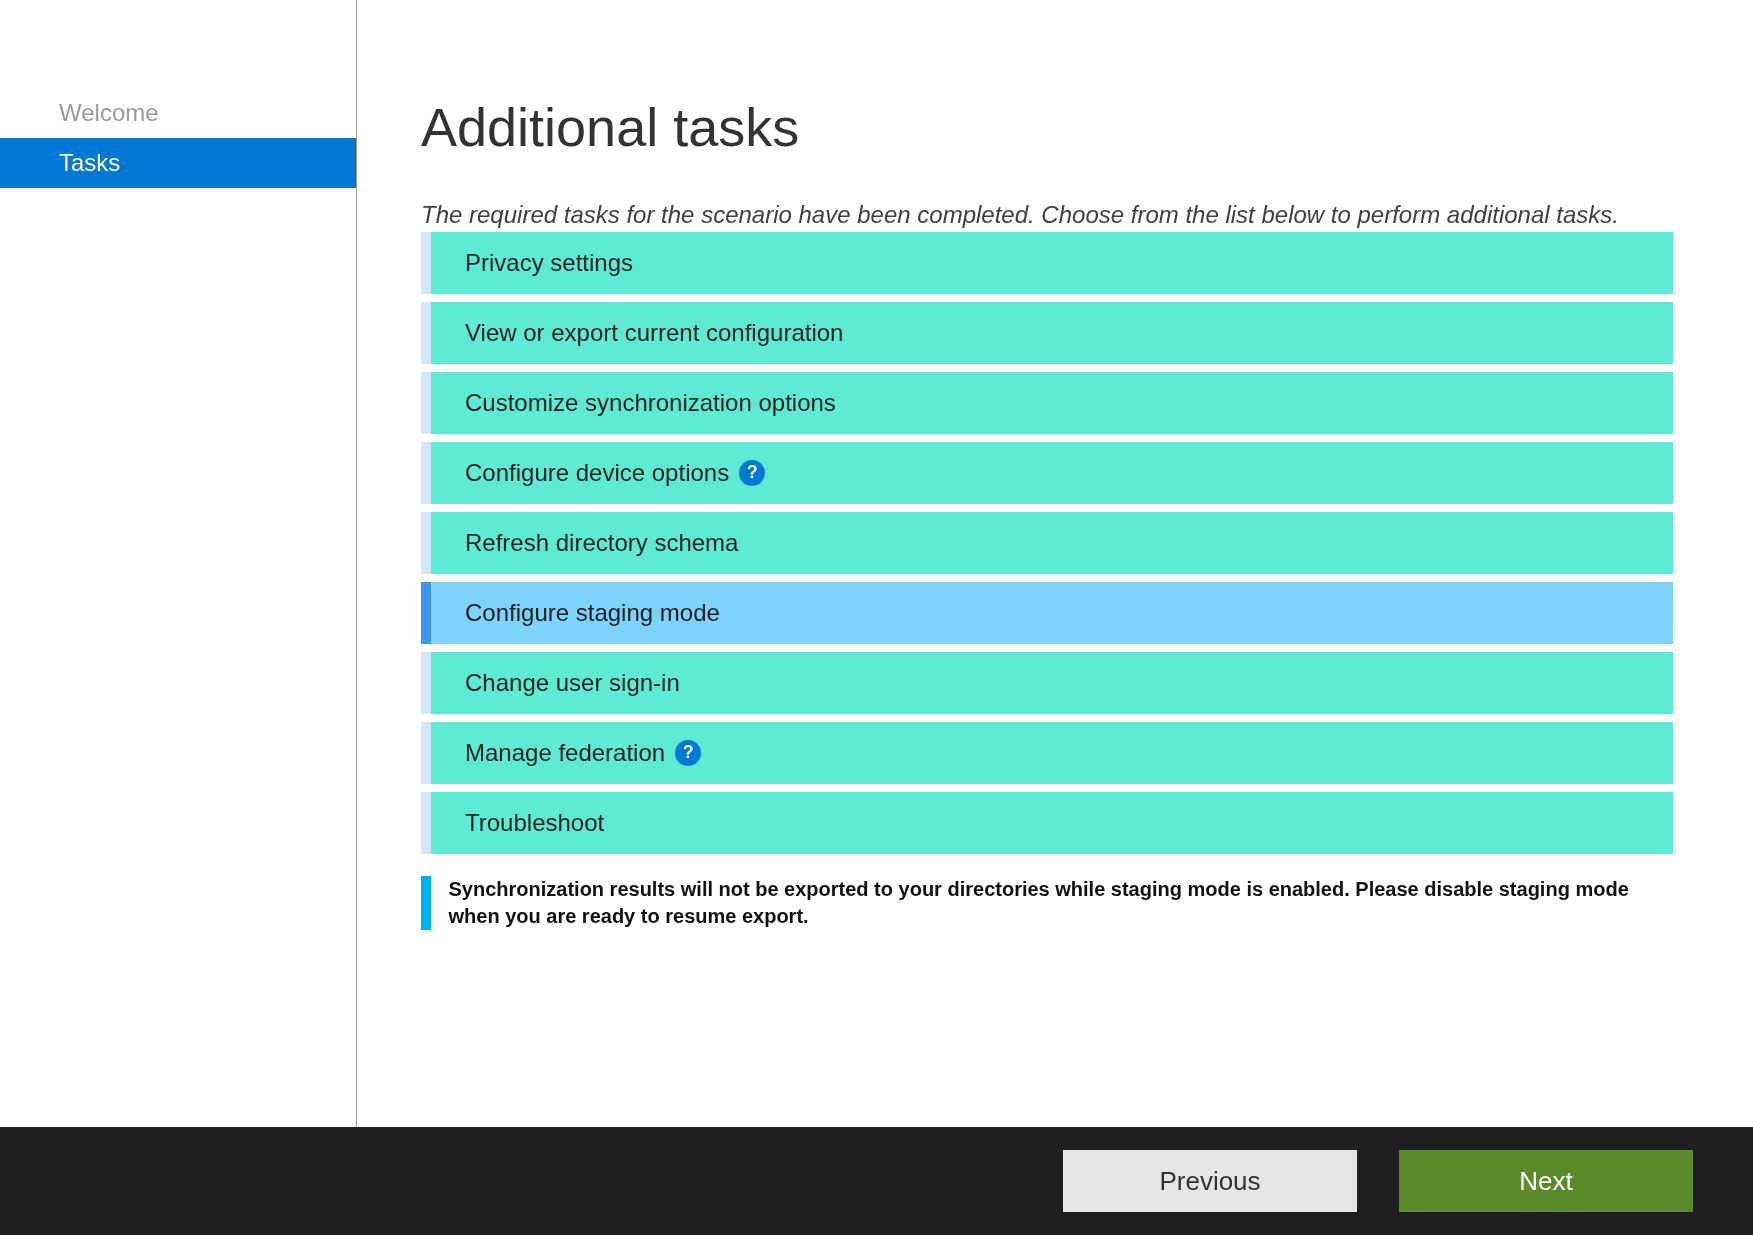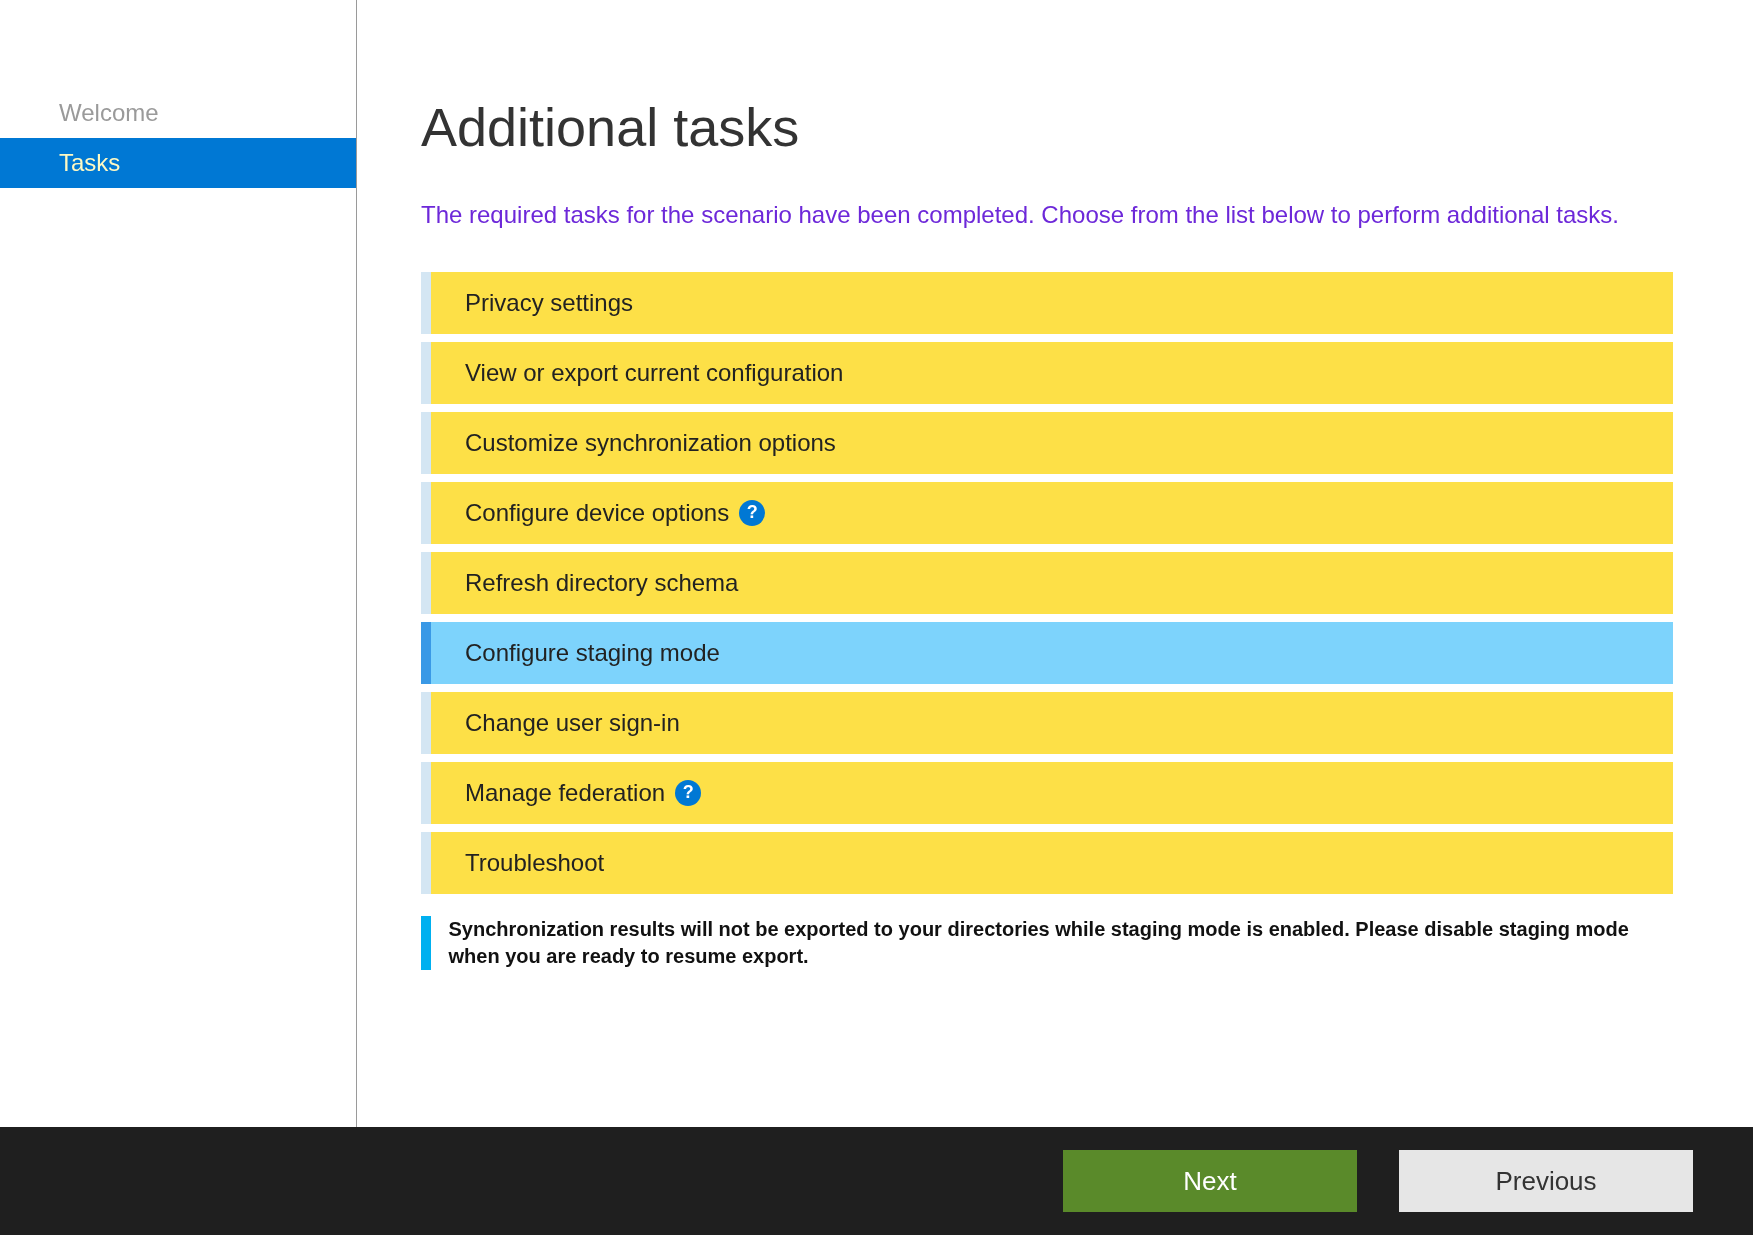--- a/index.html
+++ b/index.html
@@ -16,24 +16,24 @@
   .titlebar .close-x svg { width: 16px; height: 16px; display: block; }
 
   
   .body { flex: 1; display: flex; min-height: 0; }
   .sidebar { width: 357px; background: #fff; border-right: 1px solid #9a9a9a; padding-top: 88px; }
   .sidebar .navitem { height: 50px; display: flex; align-items: center; padding-left: 59px; font-size: 24px; color: #9a9a9a; cursor: pointer; }
   .sidebar .navitem.active { background: #0078d4; color: #fef9c3; }
 
   .content { flex: 1; padding: 96px 64px 0 64px; position: relative; overflow: hidden; }
   .content h1 { font-size: 54px; font-weight: 300; color: #333; margin-bottom: 40px; }
-  .content .intro { font-size: 24px; color: #6d28d9; line-height: 1.4; margin-bottom: 40px; max-width: 1240px; }
+  .content .intro { font-size: 24px; color: #404040; line-height: 1.4; max-width: 1240px; font-style: italic; }
 
   .tasklist { display: flex; flex-direction: column; gap: 8px; max-width: 1252px; }
-  .taskitem { height: 62px; display: flex; align-items: center; background: #fde047; border-left: 10px solid #d4e6f3; padding-left: 34px; font-size: 24px; color: #222; cursor: pointer; }
+  .taskitem { height: 62px; display: flex; align-items: center; background: #5eead4; border-left: 10px solid #d4e6f3; padding-left: 34px; font-size: 24px; color: #222; cursor: pointer; }
   .taskitem.selected { background: #7dd3fc; border-left-color: #3a99e6; }
   .taskitem .help-badge { width: 26px; height: 26px; margin-left: 10px; border-radius: 50%; background: #0078d4; color: #fff; display: inline-flex; align-items: center; justify-content: center; font-size: 18px; font-weight: 700; }
 
   .notice { margin-top: 22px; max-width: 1252px; display: flex; }
   .notice .bar { width: 12px; background: #00b0f0; margin-right: 18px; }
   .notice .msg { font-size: 20px; font-weight: 700; color: #111; line-height: 1.35; }
 
   
   .footer { height: 108px; background: #1f1f1f; display: flex; align-items: center; justify-content: flex-end; padding-right: 60px; gap: 42px; }
   .footer .btn { width: 294px; height: 62px; display: flex; align-items: center; justify-content: center; font-size: 26px; cursor: pointer; border: none; }
@@ -94,17 +94,17 @@
       </div>
 
       <div class="notice">
         <div class="bar"></div>
         <div class="msg">Synchronization results will not be exported to your directories while staging mode is enabled. Please disable staging mode when you are ready to resume export.</div>
       </div>
     </div>
   </div>
 
   <div class="footer">
+    <button class="btn prev">Previous</button>
     <button class="btn next">Next</button>
-    <button class="btn prev">Previous</button>
   </div>
 
 </div>
 
 </body></html>

